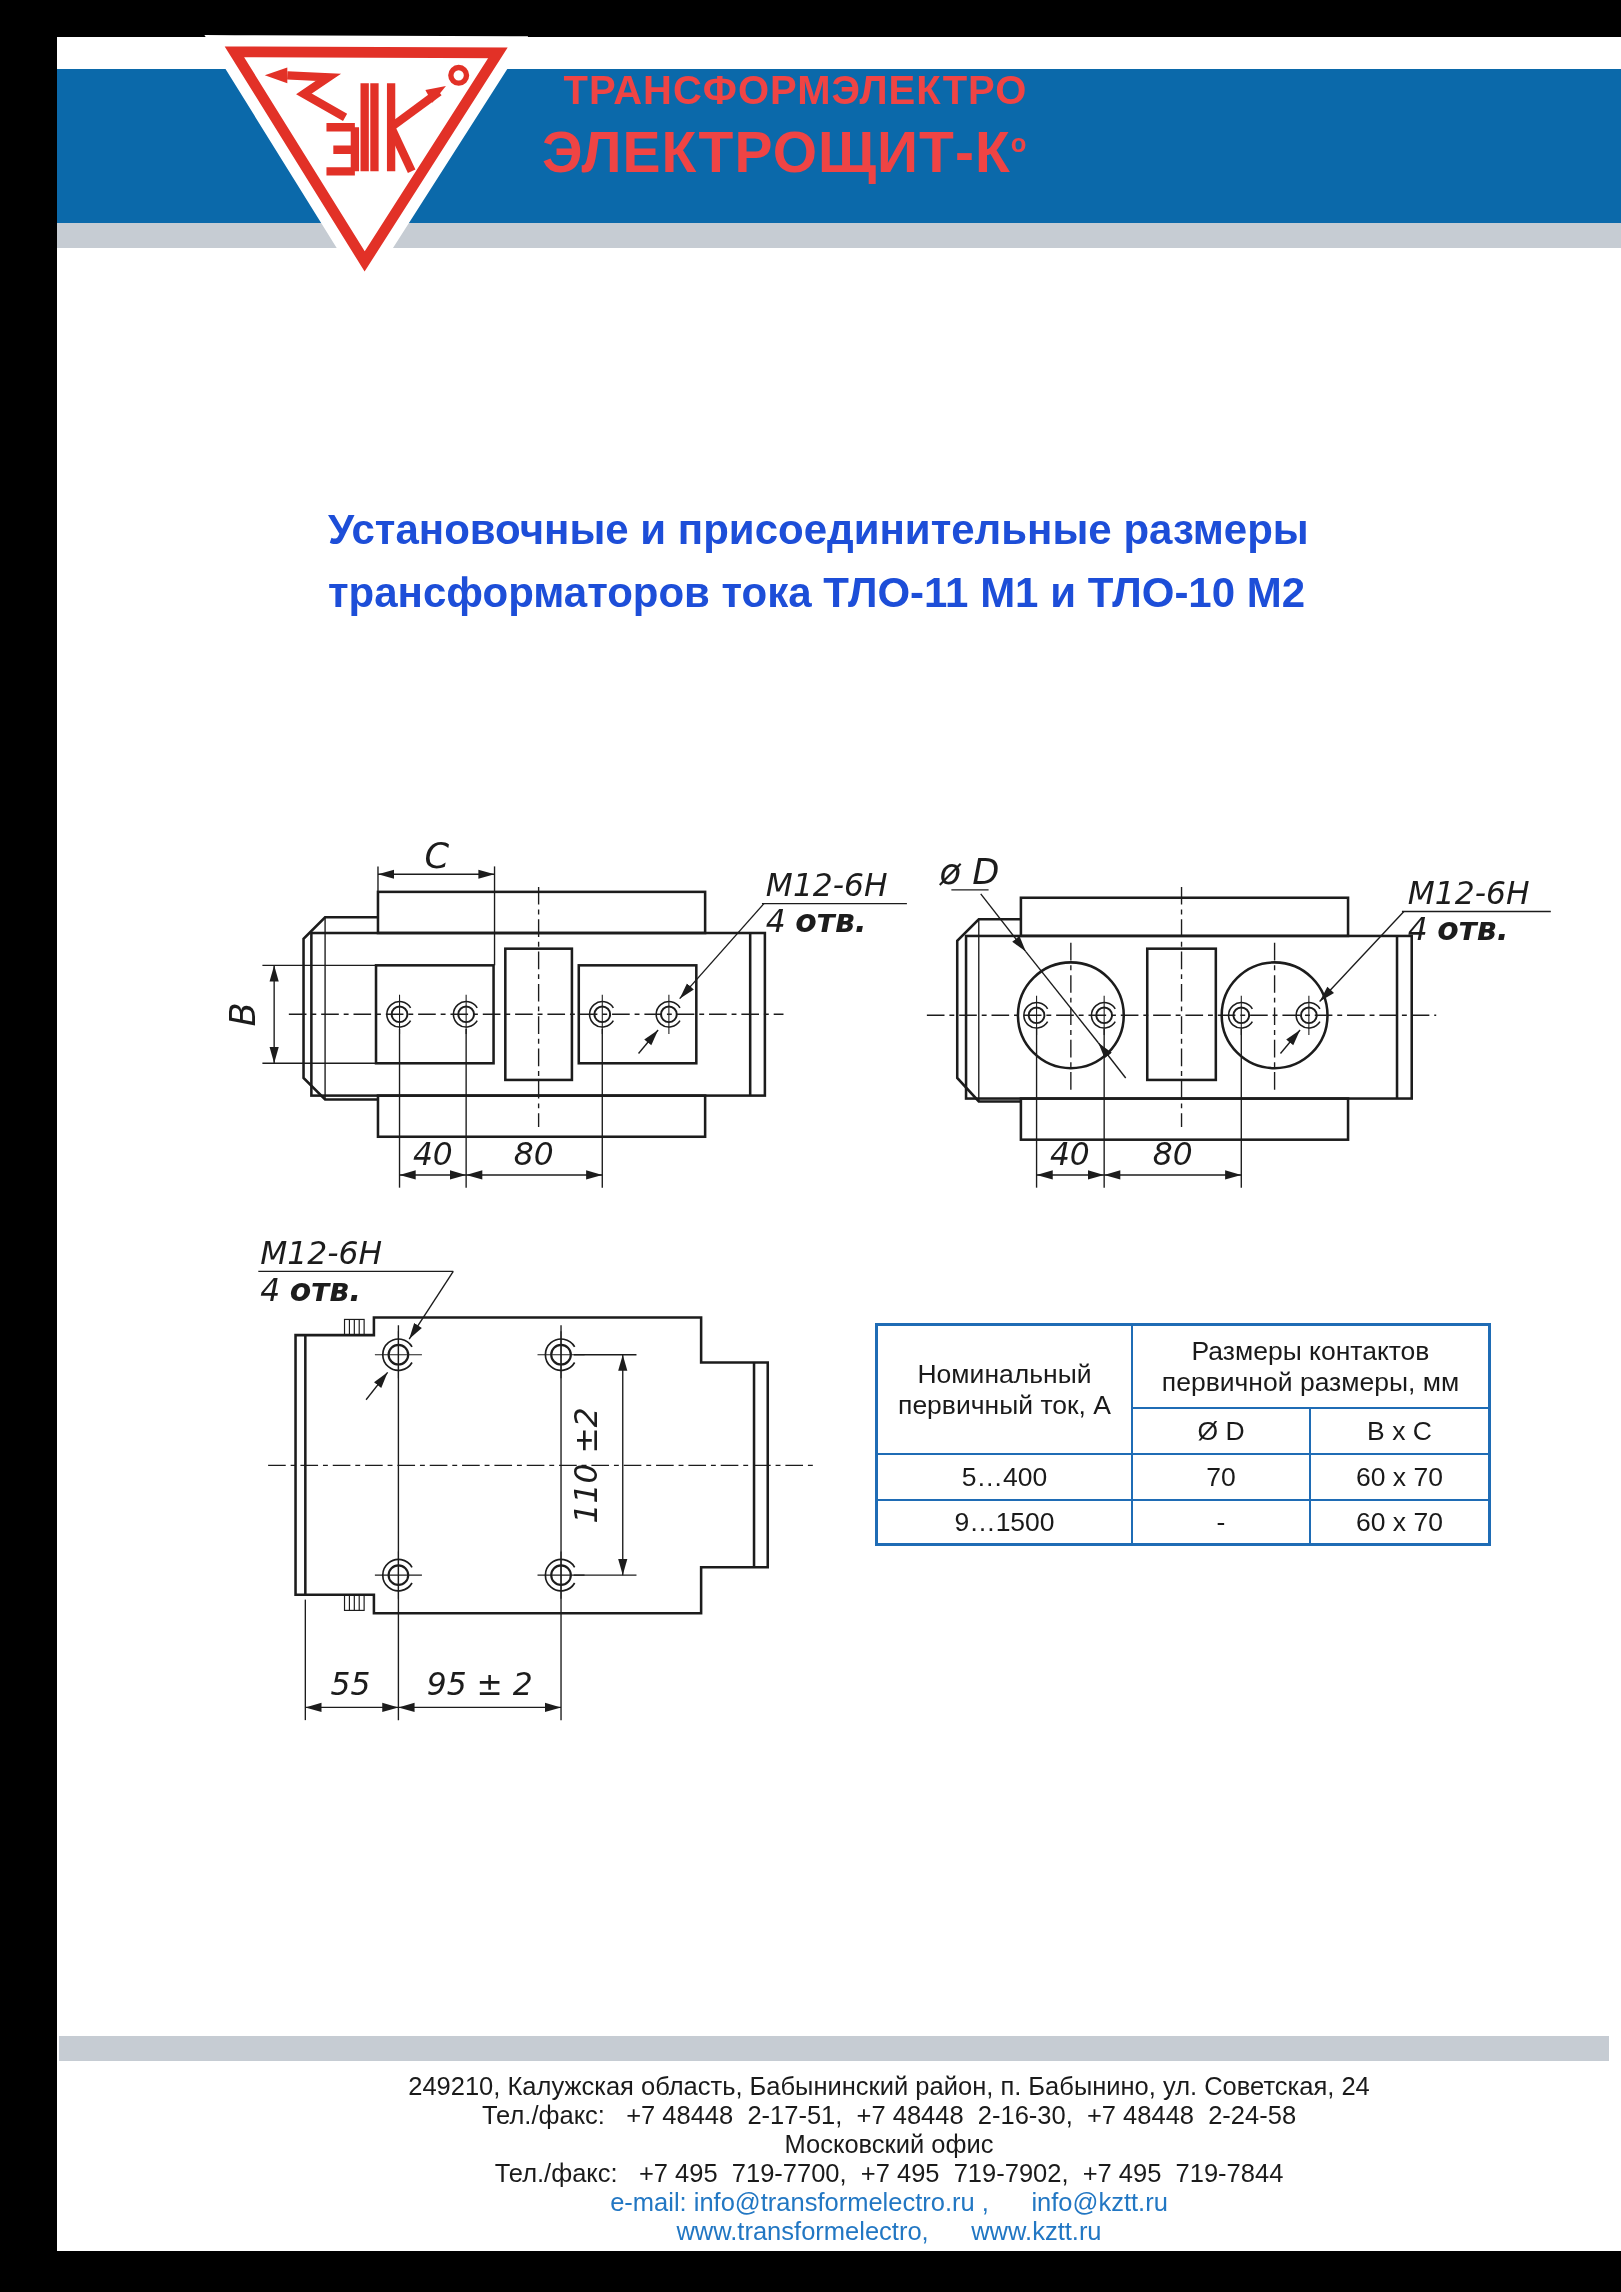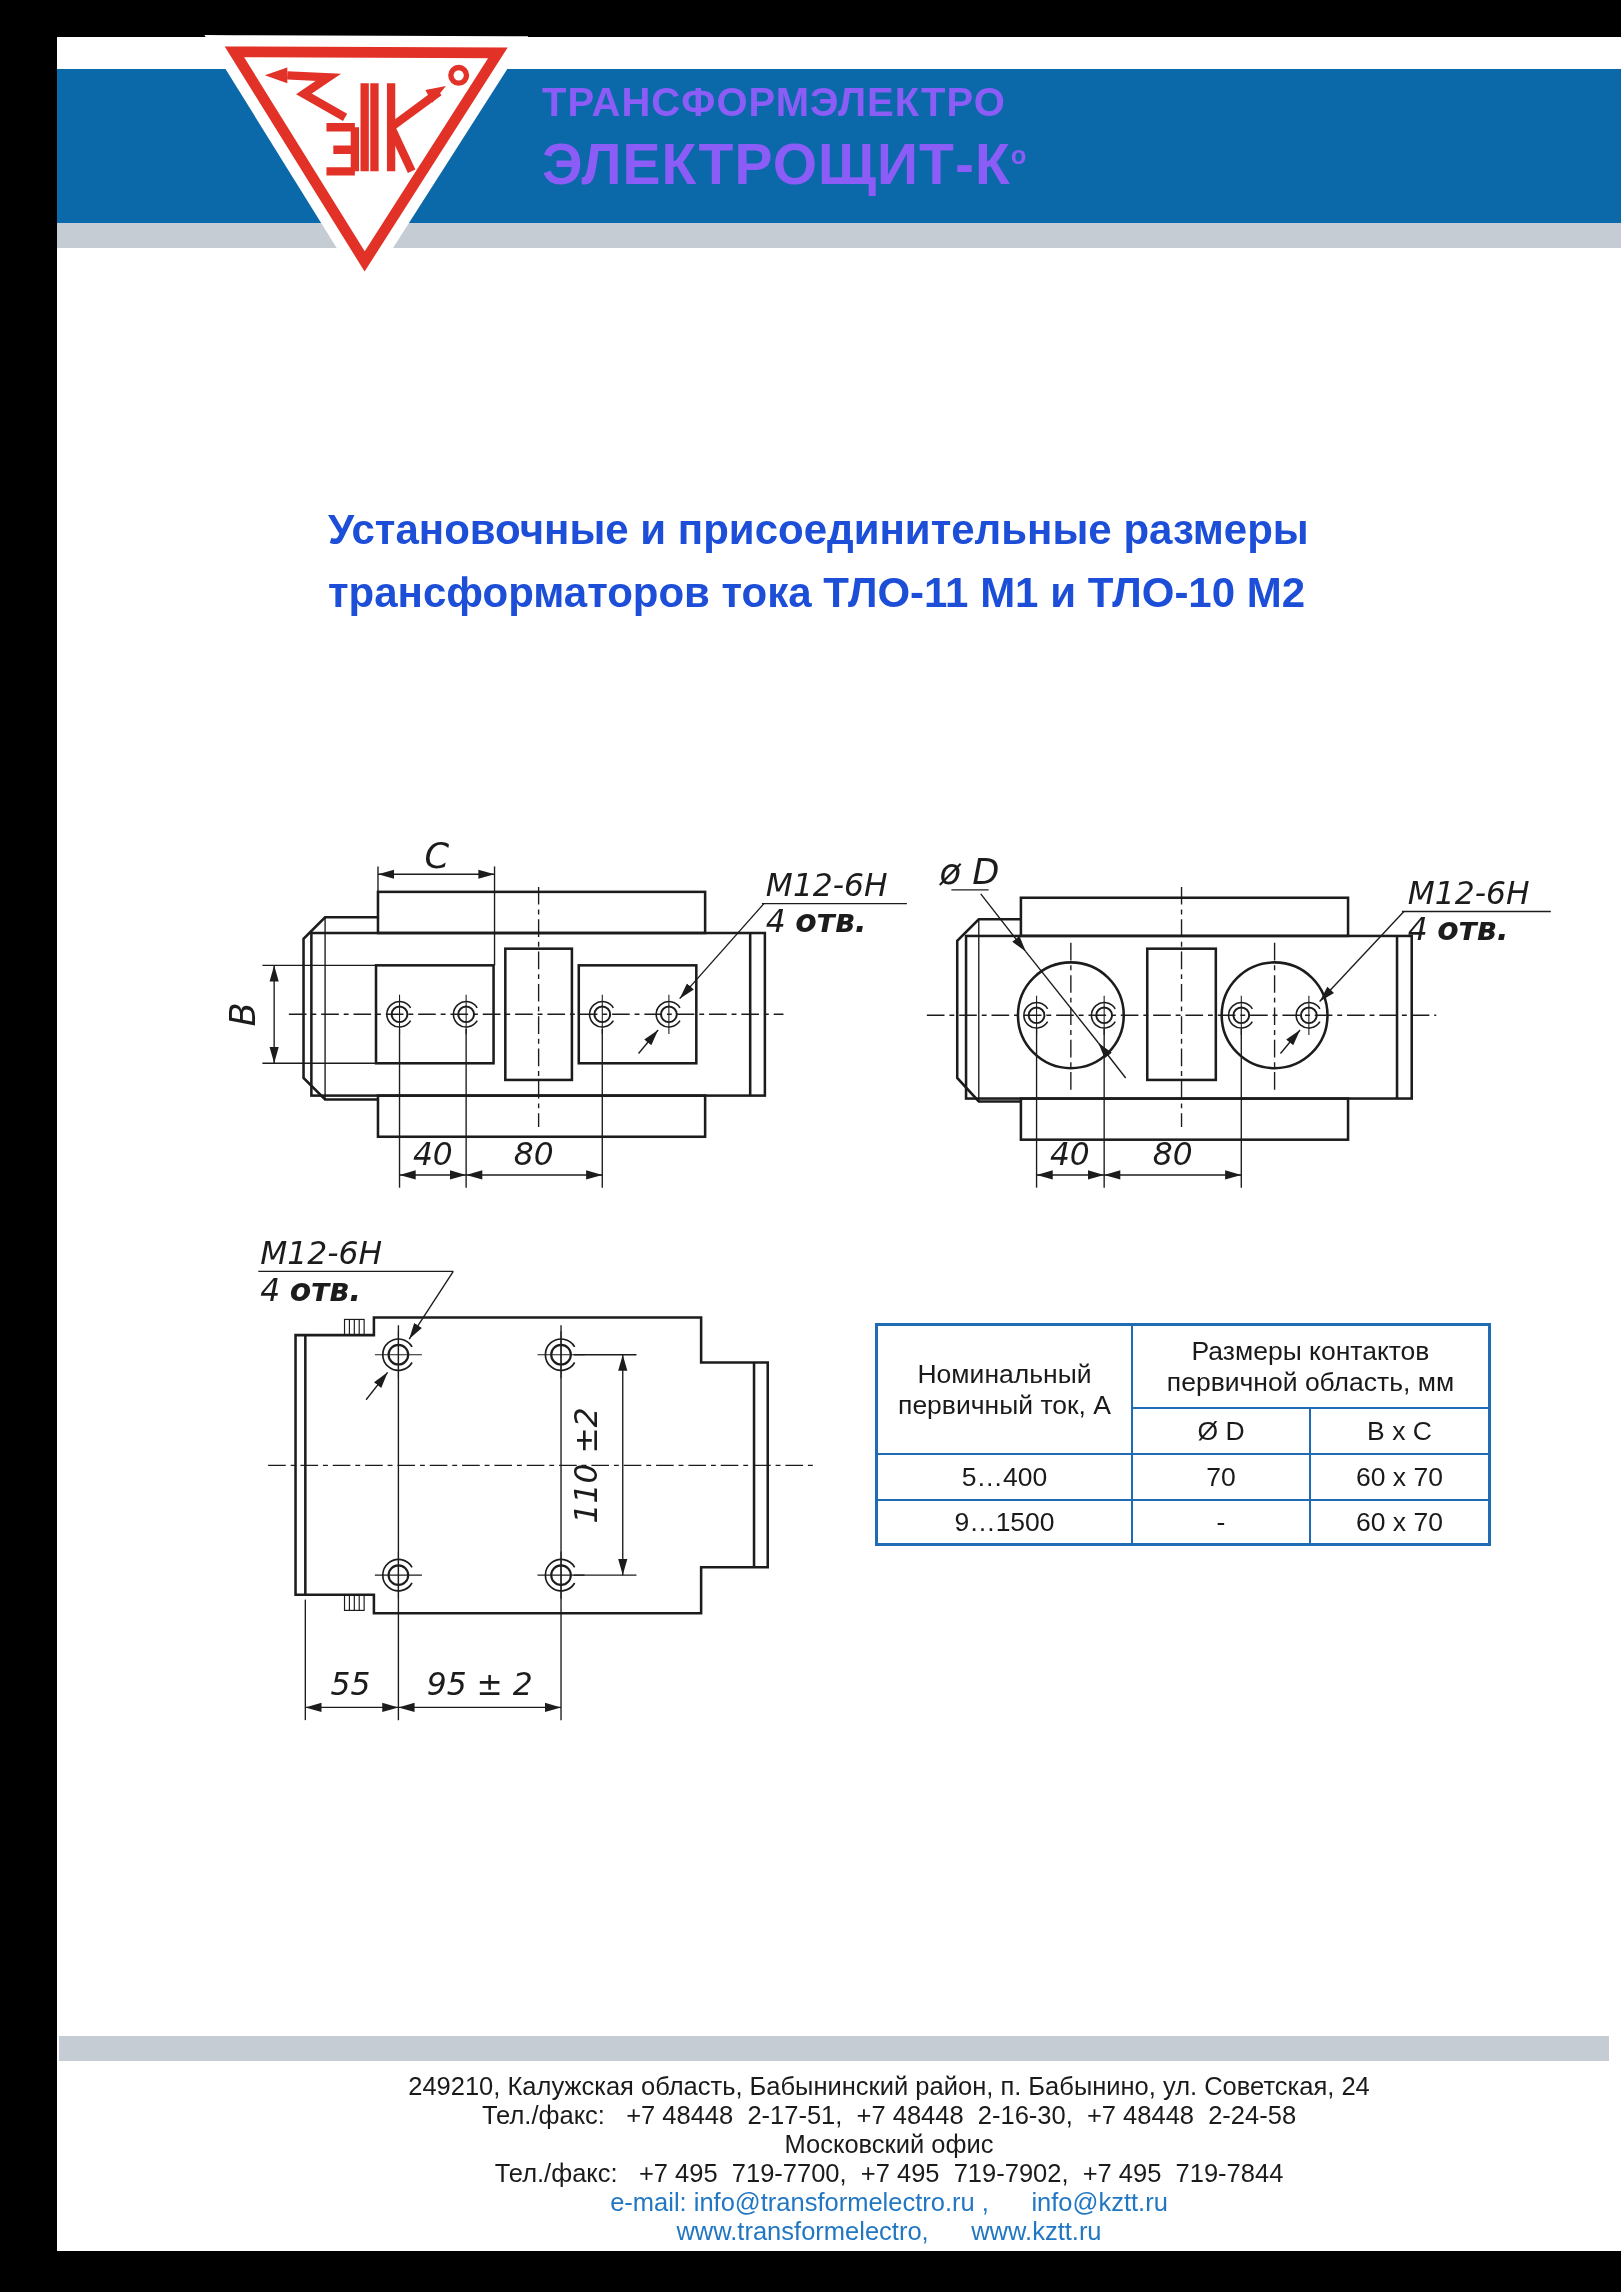--- a/index.html
+++ b/index.html
@@ -6,21 +6,21 @@
   body{width:1621px;height:2293px;position:relative;background:#ffffff;
        font-family:"Liberation Sans",sans-serif;overflow:hidden;}
   .abs{position:absolute;}
   
   .frame-top{left:0;top:0;width:1621px;height:37px;background:#000;}
   .frame-left{left:0;top:0;width:57px;height:2293px;background:#000;}
   .frame-bottom{left:0;top:2251px;width:1621px;height:41px;background:#000;}
   
   .blue-band{left:57px;top:69px;width:1564px;height:155px;background:#0b69aa;}
   .gray-band{left:57px;top:223px;width:1564px;height:24.5px;background:#c6ccd3;}
-  .brand{left:542px;top:80px;color:#8b5cf6;}
+  .brand{left:542px;top:68px;color:#ef4444;text-align:right;}
   .brand1{font-size:40px;font-weight:bold;letter-spacing:1px;line-height:45px;}
   .brand2{font-size:57px;font-weight:bold;letter-spacing:1px;line-height:61px;}
   .brand2 sup{font-size:45%;vertical-align:super;}
   
   .title{left:328px;top:498px;font-size:42px;font-weight:bold;color:#1d4ed8;line-height:63px;}
   
   svg{overflow:visible;}
   .cad{font:italic 32px "DejaVu Sans",sans-serif;fill:#1c1c1c;stroke:none;}
   .cadB{font:italic 700 32px "DejaVu Sans",sans-serif;fill:#1c1c1c;stroke:none;}
   .cadL{font:italic 36px "DejaVu Sans",sans-serif;fill:#1c1c1c;stroke:none;}
@@ -217,21 +217,21 @@
   <text class="cad" x="490" y="1729" text-anchor="middle">95 ± 2</text>
 </svg>
 
 <div class="abs dim-table">
   <div class="cell" style="grid-column:1;grid-row:1/3">
     <span>Номинальный</span>
     <span>первичный ток, А</span>
   </div>
   <div class="cell" style="grid-column:2/4;grid-row:1">
     <span>Размеры контактов</span>
-    <span>первичной область, мм</span>
+    <span>первичной размеры, мм</span>
   </div>
   <div class="cell" style="grid-column:2;grid-row:2">Ø D</div>
   <div class="cell" style="grid-column:3;grid-row:2">В х С</div>
   <div class="cell" style="grid-column:1;grid-row:3">5…400</div>
   <div class="cell" style="grid-column:2;grid-row:3">70</div>
   <div class="cell" style="grid-column:3;grid-row:3">60 х 70</div>
   <div class="cell" style="grid-column:1;grid-row:4">9…1500</div>
   <div class="cell" style="grid-column:2;grid-row:4">-</div>
   <div class="cell" style="grid-column:3;grid-row:4">60 х 70</div>
 </div>

